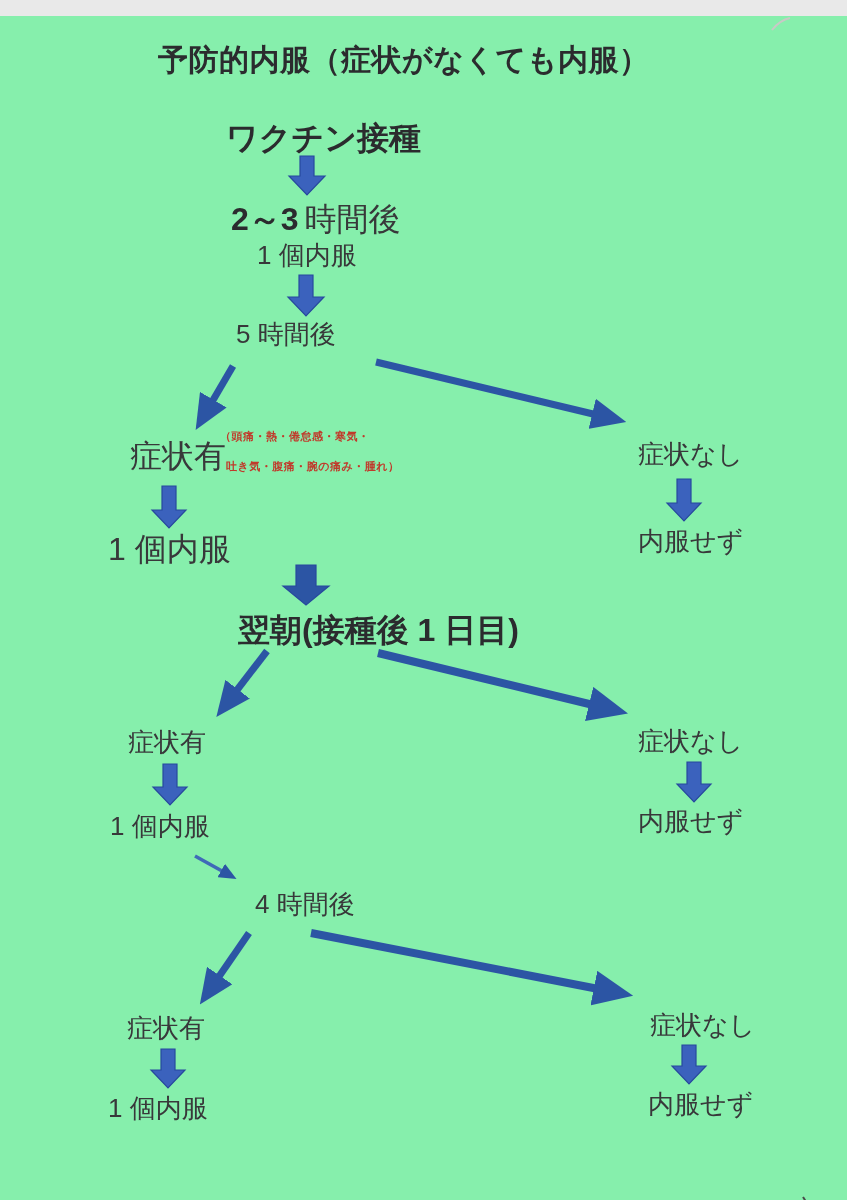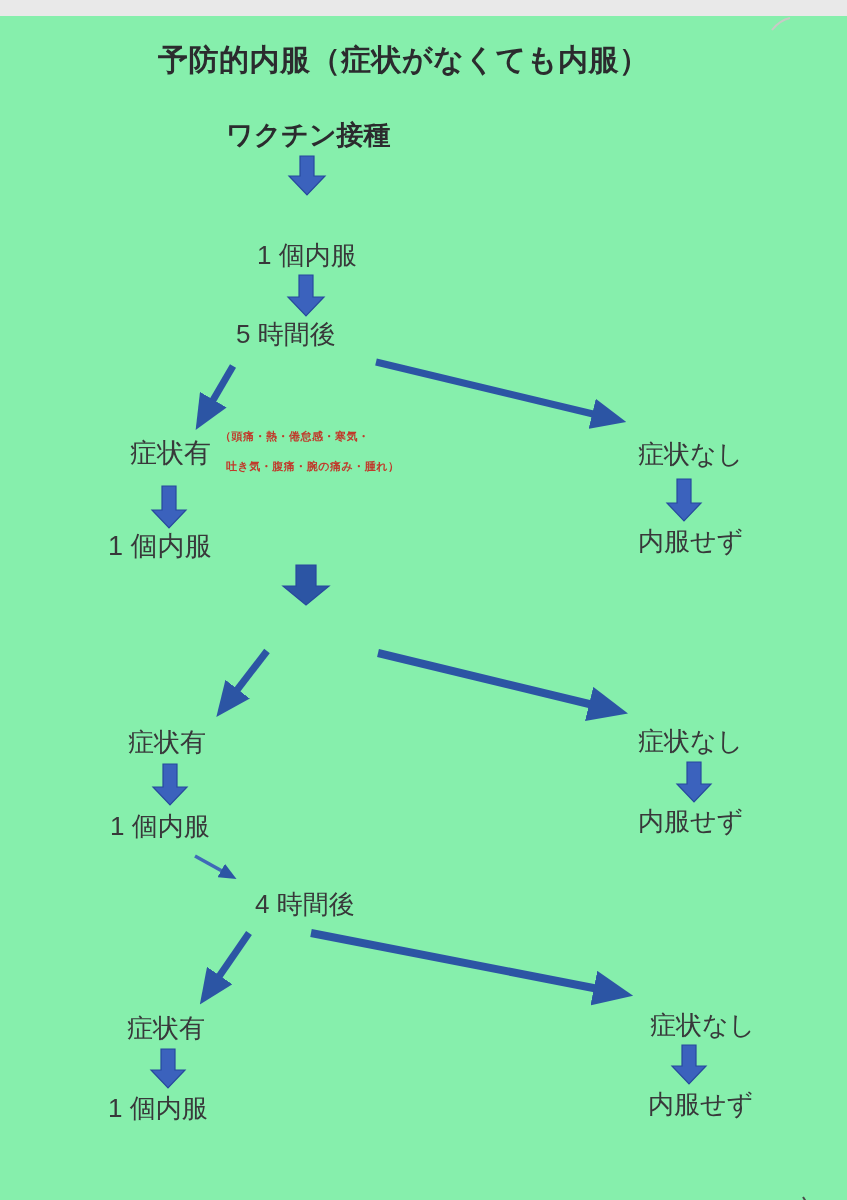--- a/index.html
+++ b/index.html
@@ -14,21 +14,21 @@
   html,body{margin:0;padding:0;background:#e9e9e9;}
   .page{
     position:relative;width:847px;height:1200px;margin:16px auto;
     background:#86efac;overflow:hidden;
     font-family:"Liberation Sans", sans-serif;
     color:var(--ink);
   }
   .t{position:absolute;white-space:nowrap;line-height:1.15;}
   .b{font-weight:bold;color:var(--ink-bold);}
   .fs30{font-size:30px;letter-spacing:.5px;}
-  .fs27{font-size:27px;}
+  .fs27{font-size:32px;}
   .fs26{font-size:26px;}
   .red{color:var(--alert-red);font-weight:bold;font-size:11px;letter-spacing:.5px;}
   .sfx{margin-left:6px;font-weight:normal;color:var(--ink);}
   svg.layer{position:absolute;left:0;top:0;width:847px;height:1200px;}
   svg .block{fill:var(--block-blue);stroke:var(--block-blue-edge);stroke-width:1.2;}
   svg .bigblock{fill:var(--arrow-blue);stroke:var(--block-blue-edge);stroke-width:1.2;}
   svg .diag{stroke:var(--arrow-blue);fill:none;}
   svg .thin{stroke:var(--thin-blue);fill:none;}
   #ah path{fill:var(--arrow-blue);}
   svg .artifact{fill:none;}
@@ -65,32 +65,36 @@
 
     <path class="artifact" d="M772,14 Q780,4 790,2" stroke="#c9c9c6" stroke-width="2"></path>
     <path class="artifact" d="M18,1198 Q420,1184 832,1193" stroke="#dcdcd8" stroke-width="2.5"></path>
     <path class="artifact" d="M803,1181 l9,14" stroke="#4a4a4a" stroke-width="2"></path>
   </svg>
 
   <div class="t b fs30" style="left:158px;top:27px;">予防的内服（症状がなくても内服）</div>
 
   <div class="t b fs27" style="left:226px;top:104px;">ワクチン接種</div>
 
+  <div class="t fs27" style="left:231px;top:185px;">
+    <span class="b">2～3</span><span class="sfx">時間後</span>
+  </div>
 
   <div class="t fs26" style="left:257px;top:225px;">1 個内服</div>
 
   <div class="t fs26" style="left:236px;top:304px;">5 時間後</div>
 
   <div class="t fs27" style="left:130px;top:422px;">症状有</div>
   <div class="t red" style="left:220px;top:414px;">（頭痛・熱・倦怠感・寒気・</div>
   <div class="t red" style="left:226px;top:444px;">吐き気・腹痛・腕の痛み・腫れ）</div>
   <div class="t fs26" style="left:638px;top:424px;">症状なし</div>
   <div class="t fs27" style="left:108px;top:515px;">1 個内服</div>
   <div class="t fs26" style="left:638px;top:511px;">内服せず</div>
 
+  <div class="t b fs27" style="left:238px;top:596px;">翌朝(接種後 1 日目)</div>
 
   <div class="t fs26" style="left:128px;top:712px;">症状有</div>
   <div class="t fs26" style="left:638px;top:711px;">症状なし</div>
   <div class="t fs26" style="left:110px;top:796px;">1 個内服</div>
   <div class="t fs26" style="left:638px;top:791px;">内服せず</div>
 
   <div class="t fs26" style="left:255px;top:874px;">4 時間後</div>
 
   <div class="t fs26" style="left:127px;top:998px;">症状有</div>
   <div class="t fs26" style="left:650px;top:995px;">症状なし</div>

